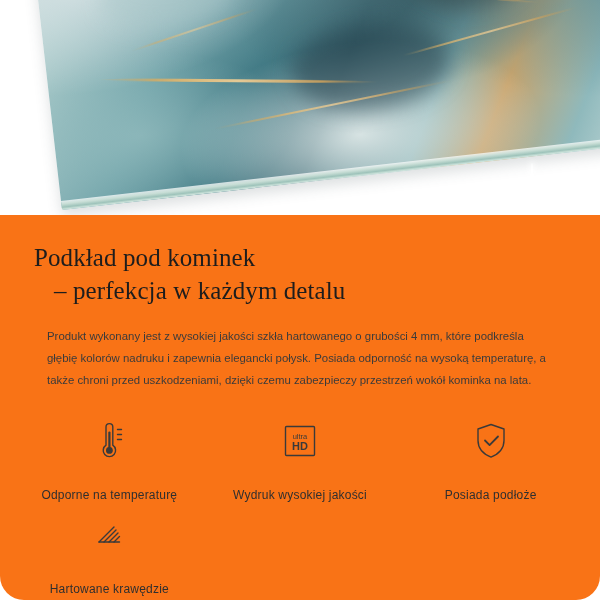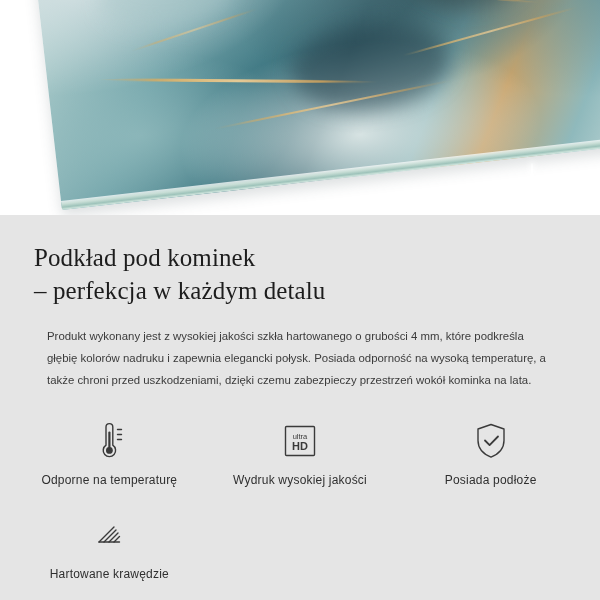--- a/index.html
+++ b/index.html
@@ -10,21 +10,22 @@
     width: 600px;
     height: 600px;
     background: #ffffff;
     font-family: "Liberation Sans", sans-serif;
     overflow: hidden;
   }
   .page {
     position: relative;
     width: 600px;
     height: 600px;
-    background: #e5e5e5;
+    background: #f97316;
+    border-radius: 24px;
   }
 
   
   .hero {
     position: relative;
     width: 600px;
     height: 215px;
     overflow: hidden;
     background: #ffffff;
   }
@@ -108,21 +109,21 @@
   }
   .headline {
     font-family: "Liberation Serif", serif;
     font-size: 25px;
     line-height: 1.32;
     color: #1d1d1d;
     font-weight: 400;
     margin: 26px 0 18px 0;
     letter-spacing: .1px;
   }
-  .headline .l2 { display: block; }
+  .headline .l2 { display: block; margin-left: 20px; }
   .paragraph {
     font-family: "Liberation Sans", sans-serif;
     font-size: 11.4px;
     line-height: 1.95;
     color: #3b3b3b;
     margin: 13px;
     max-width: 545px;
   }
 
   
@@ -130,21 +131,21 @@
     display: grid;
     grid-template-columns: repeat(3, 1fr);
     row-gap: 10px;
     margin: 26px 0 0 0;
     padding: 0 14px;
   }
   .feature {
     display: flex;
     flex-direction: column;
     align-items: center;
-    justify-content: flex-start;
+    justify-content: space-between;
     height: 84px;
   }
   .feature-icon {
     height: 46px;
     display: flex;
     align-items: center;
     justify-content: center;
   }
   .feature-label {
     font-size: 12px;

